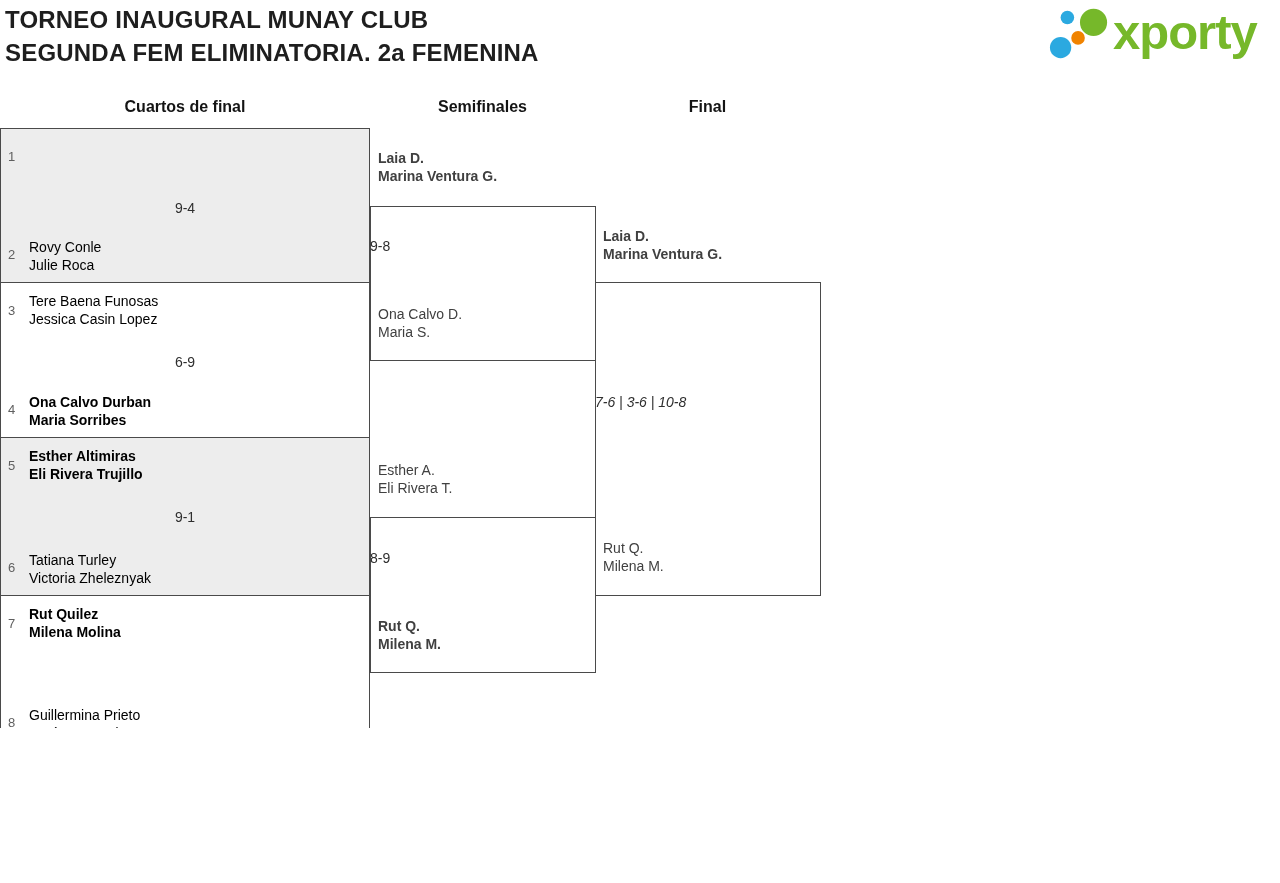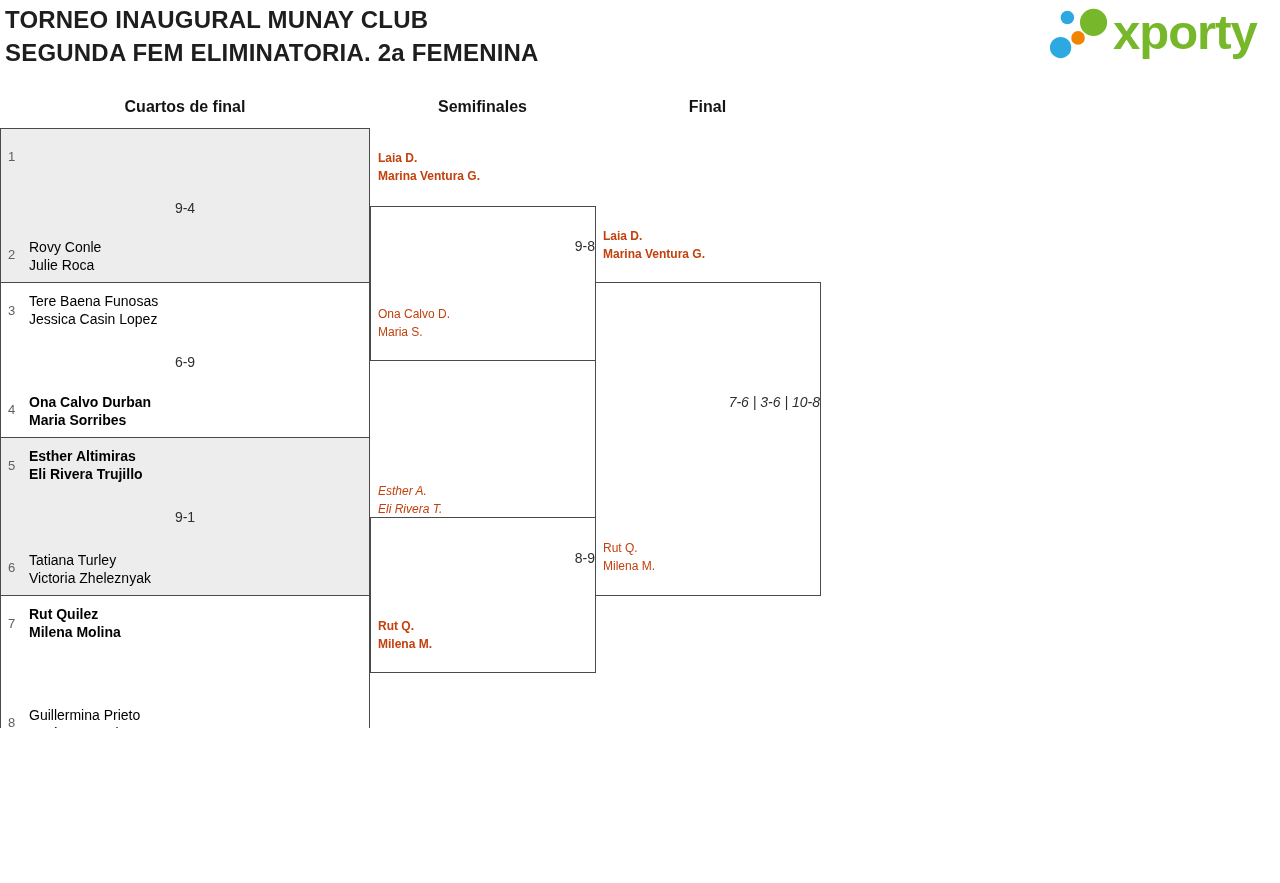--- a/index.html
+++ b/index.html
@@ -115,34 +115,34 @@
     top: 282px;
     width: 226px;
     height: 314px;
     border: 1px solid #4a4a4a;
     background: transparent;
   }
 
   
   .adv {
     position: absolute;
-    font-size: 12px;
+    font-size: 14px;
     line-height: 18px;
-    color: #c2410c;
+    color: #404040;
   }
   .adv-sf1-top    { left: 378px; top: 149px; }
   .adv-sf1-bottom { left: 378px; top: 305px; }
-  .adv-sf2-top    { left: 378px; top: 482px; font-style: italic; }
+  .adv-sf2-top    { left: 378px; top: 461px; }
   .adv-sf2-bottom { left: 378px; top: 617px; }
   .adv-f-top      { left: 603px; top: 227px; }
   .adv-f-bottom   { left: 603px; top: 539px; }
 
   .round-score {
     position: absolute;
-    text-align: right;
+    text-align: left;
     font-size: 14px;
     color: #2e2e2e;
   }
   .sc-sf1 { left: 370px; width: 225px; top: 238px; }
   .sc-sf2 { left: 370px; width: 225px; top: 550px; }
   .sc-f   { left: 595px; width: 225px; top: 394px; font-style: italic; }
 </style>
 </head>
 <body>
 

